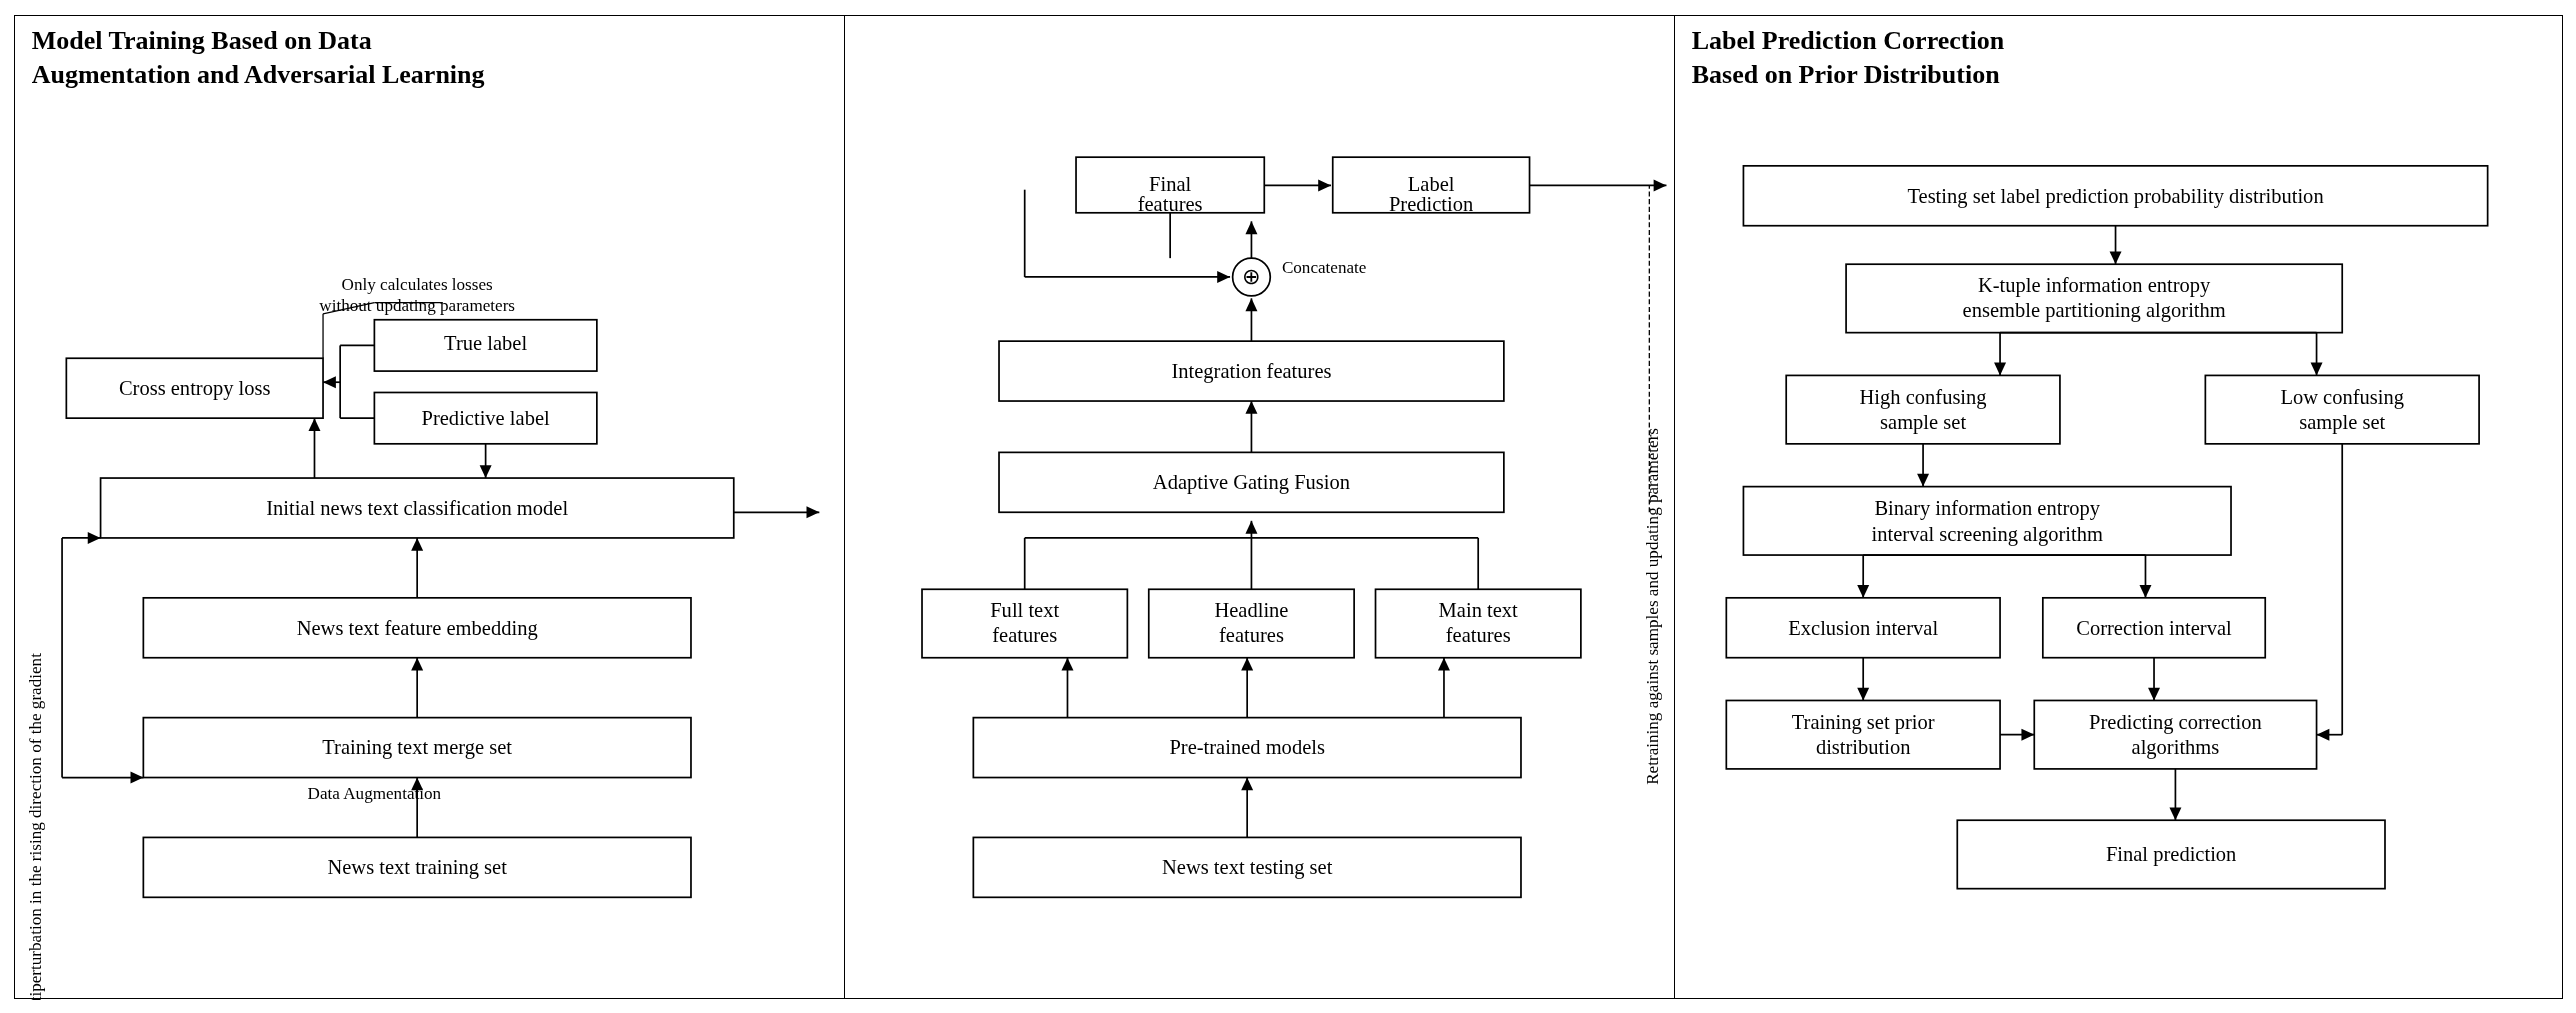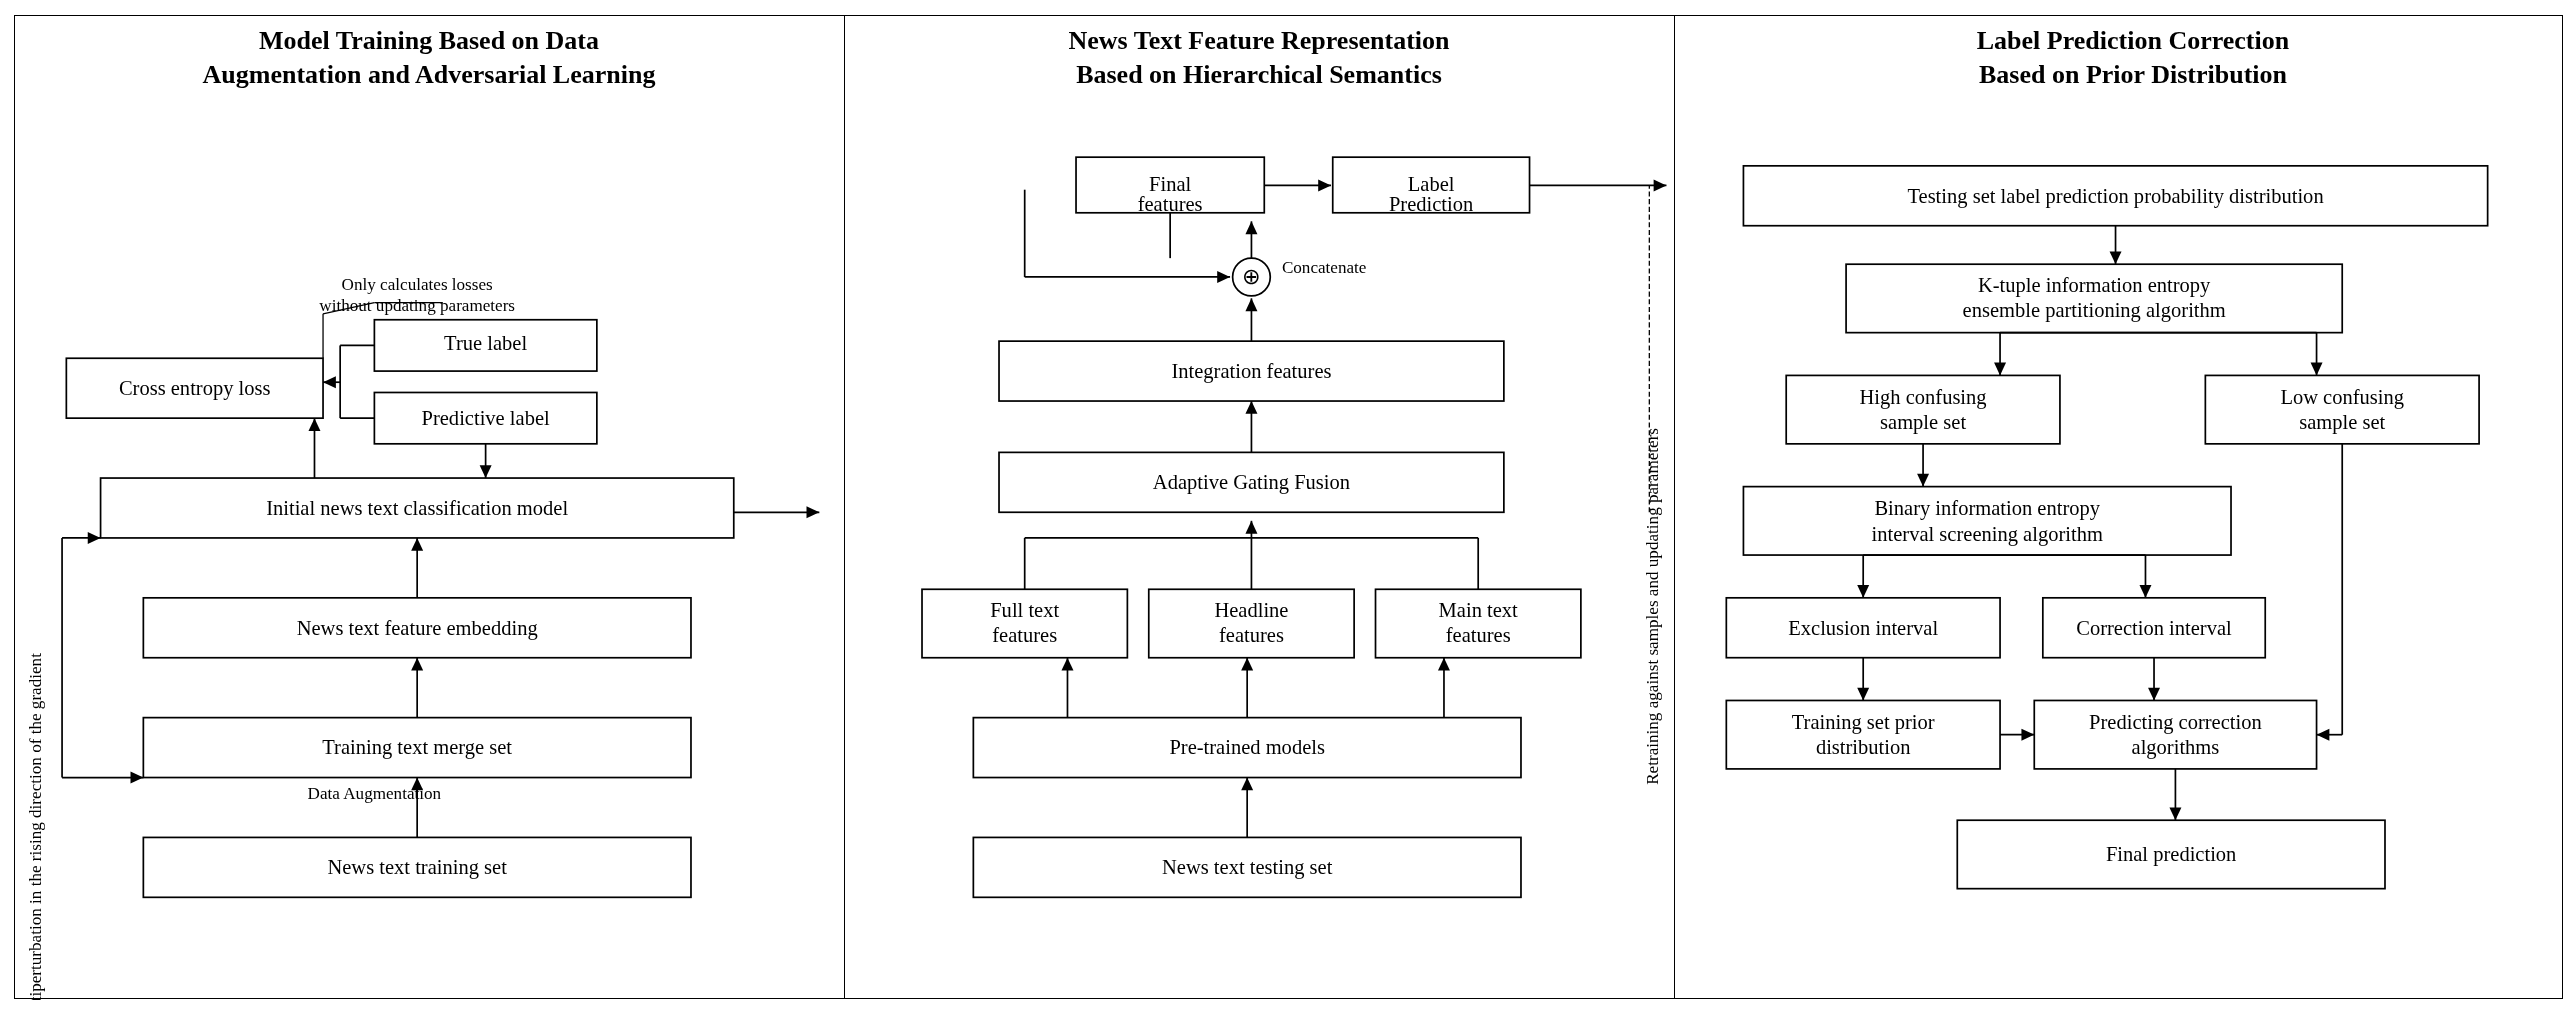--- a/index.html
+++ b/index.html
@@ -25,21 +25,21 @@
     .panel {
       flex: 1;
       border-right: 1.7px solid #000;
       position: relative;
       padding: 8.6px;
     }
     .panel:last-child {
       border-right: none;
     }
     .panel-title {
-      text-align: center;
+      text-align: left;
       font-size: 26px;
       font-weight: bold;
       line-height: 1.3;
       margin-bottom: 17px;
       padding: 0 8.6px;
     }
     
     .svg-overlay {
       position: absolute;
       top: 0;
@@ -121,22 +121,20 @@
 
       <line x1="840" y1="490" x2="940" y2="490" stroke="black" stroke-width="2"></line>
       <polygon points="940,490 925,483 925,497" fill="black"></polygon>
     </svg>
 
     <div style="position:absolute; right:-13px; top:342px; z-index:10;">
     </div>
   </div>
 
   <div class="panel" style="width:830px; flex:none; position:relative;">
-    <div class="panel-title" style="white-space:pre-line;">News Text Feature Representation
-Based on Hierarchical Semantics</div>
 
     <svg class="svg-overlay" viewBox="0 0 970 1060" xmlns="http://www.w3.org/2000/svg" style="position:absolute;top:77px;left:0;width:830px;height:907px;">
 
       <rect x="150" y="870" width="640" height="70" fill="white" stroke="black" stroke-width="2"></rect>
       <text x="470" y="913" font-family="Times New Roman" font-size="24" text-anchor="middle">News text testing set</text>
 
       <line x1="470" y1="870" x2="470" y2="800" stroke="black" stroke-width="2"></line>
       <polygon points="470,800 463,815 477,815" fill="black"></polygon>
 
       <rect x="150" y="730" width="640" height="70" fill="white" stroke="black" stroke-width="2"></rect>

